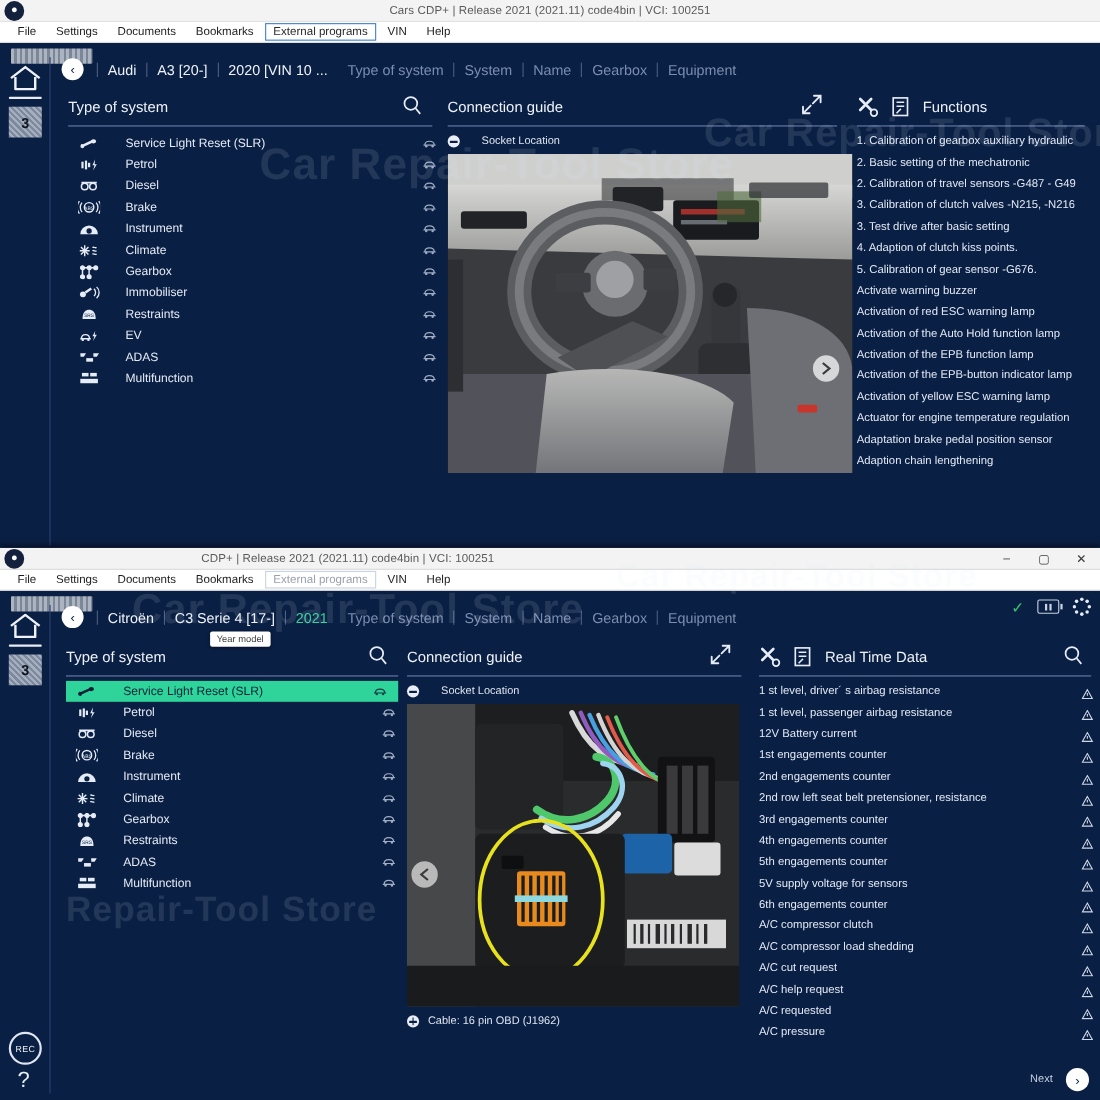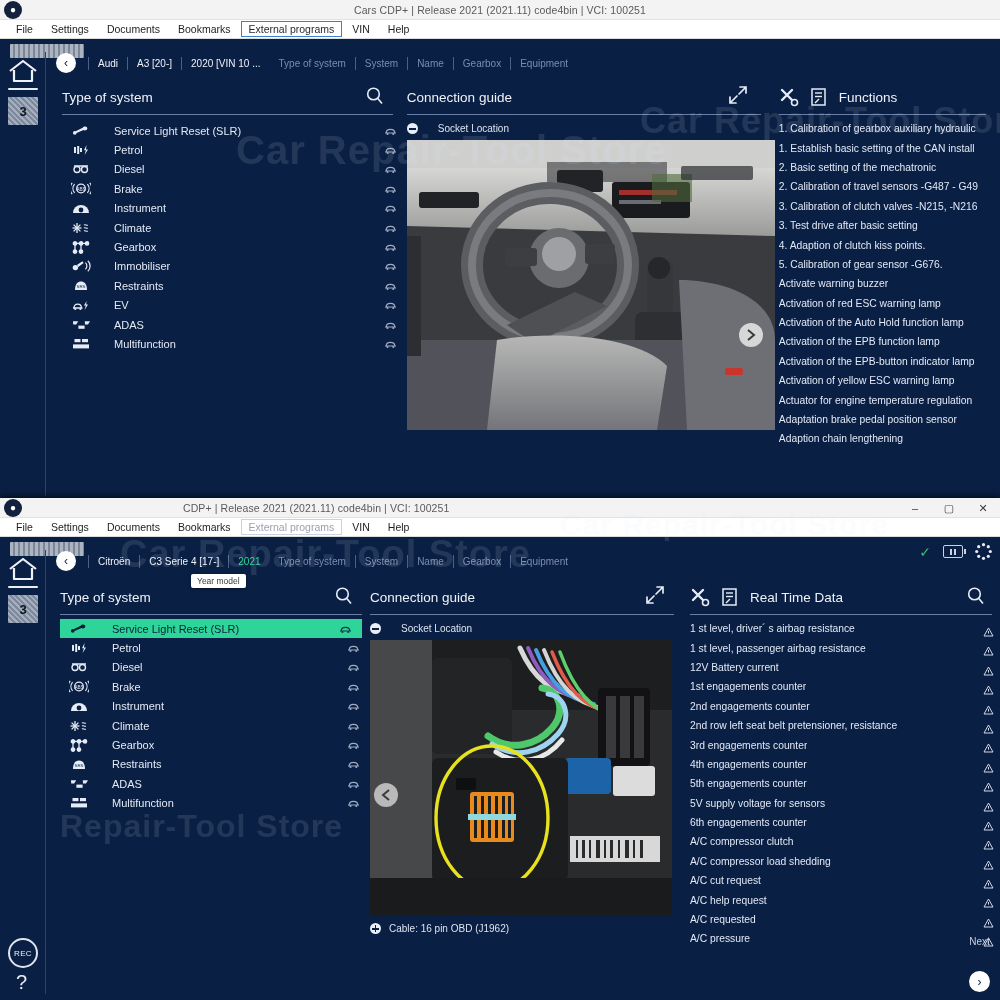--- a/index.html
+++ b/index.html
@@ -65,21 +65,21 @@
   .recbtn { position: absolute; left: 8px; bottom: 32px; width: 30px; height: 30px;
     border: 2px solid #dfe5ef; border-radius: 50%; display:flex; align-items:center;
     justify-content:center; font-size: 8px; color:#eef2f8; letter-spacing:.3px; }
   .qmark { position:absolute; left:16px; bottom: 6px; font-size: 20px; color:#e7ecf5; }
 
   
   .crumbbar { position: absolute; left: 56px; right: 10px; top: 46px; height: 34px;
               display: flex; align-items: center; }
   .backbtn { width: 20px; height: 20px; border-radius: 50%; background: #fff; color:#0a1f44;
              display:flex; align-items:center; justify-content:center; font-size: 12px; flex:none; }
-  .crumbs { display: flex; align-items: center; margin-left: 12px; font-size: 10px; }
+  .crumbs { display: flex; align-items: center; margin-left: 12px; font-size: 13px; }
   .crumb { padding: 0 9px; color: #eef2f8; white-space: nowrap; }
   .crumb.muted { color: #7b8db0; }
   .crumb.green { color: #2fd49a; }
   .csep { width: 1px; height: 13px; background: #4c5f86; }
   .tooltip { position:absolute; background:#fff; color:#3a3a3a; font-size:8.5px;
              padding: 2px 6px; border-radius:2px; box-shadow: 0 1px 3px rgba(0,0,0,.4); white-space:nowrap; }
 
   
   .statusicons { position:absolute; right: 8px; display:flex; align-items:center; gap: 12px; }
   .tick { color:#35c46a; font-size: 14px; }
@@ -118,21 +118,21 @@
   .cg-foot { display:flex; align-items:center; gap: 8px; margin-top: 8px; }
   .cg-foot span { font-size: 10px; color:#dde4f0; }
 
   
   .flist { margin-top: 4px; }
   .frow { height: 19.4px; display:flex; align-items:center; position: relative; padding-right: 22px; }
   .frow .ftext { font-size: 10.3px; color: #e2e9f5; white-space: nowrap; overflow: hidden; }
   .warn { position:absolute; right: 6px; top: 4px; width: 11px; height: 10px; }
 
   
-  .nextbar { position: absolute; right: 10px; bottom: 8px; display:flex; align-items:center; gap: 24px; flex-direction: column; }
+  .nextbar { position: absolute; right: 10px; bottom: 8px; display:flex; align-items:center; gap: 12px; }
   .nextbar .nlabel { font-size: 10px; color:#c6d0e2; }
   .nextbtn { width: 21px; height: 21px; border-radius: 50%; background:#fff; color:#0a1f44;
              display:flex; align-items:center; justify-content:center; font-size: 12px; }
 
   
   .wm { position: absolute; color: rgba(225,232,243,.12); font-weight: bold; pointer-events: none;
         white-space: nowrap; letter-spacing: 1px; }
 </style>
 </head>
 <body>
@@ -477,23 +477,20 @@
                 <line x1="6" y1="9.5" x2="13" y2="9.5" stroke="#e6ecf6" stroke-width="1.4"></line>
                 <path d="M6 16l4-4" stroke="#e6ecf6" stroke-width="1.4"></path>
               </svg>
           </span>
           <div class="panel-title">Functions</div>
         </div>
         <div class="panel-rule"></div>
         <div class="flist">
           <div class="frow">
               <span class="ftext">1. Calibration of gearbox auxiliary hydraulic</span>
-            </div>
-          <div class="frow">
-              <span class="ftext">1. Establish basic setting of the CAN install</span>
             </div>
           <div class="frow">
               <span class="ftext">2. Basic setting of the mechatronic</span>
             </div>
           <div class="frow">
               <span class="ftext">2. Calibration of travel sensors -G487 - G49</span>
             </div>
           <div class="frow">
               <span class="ftext">3. Calibration of clutch valves -N215, -N216</span>
             </div>

